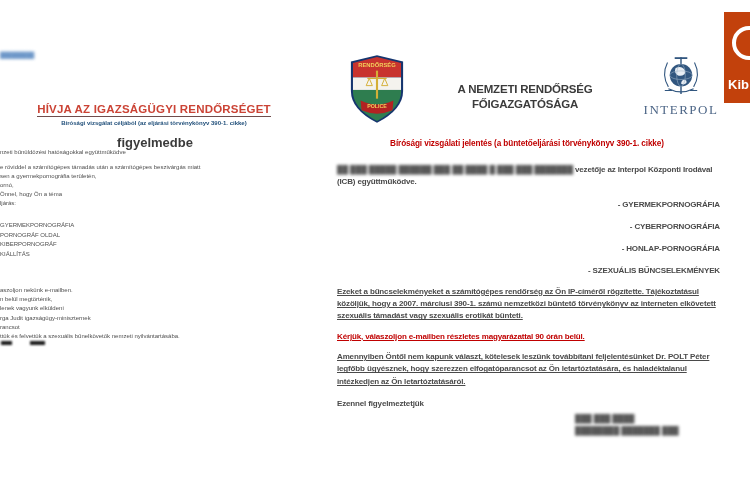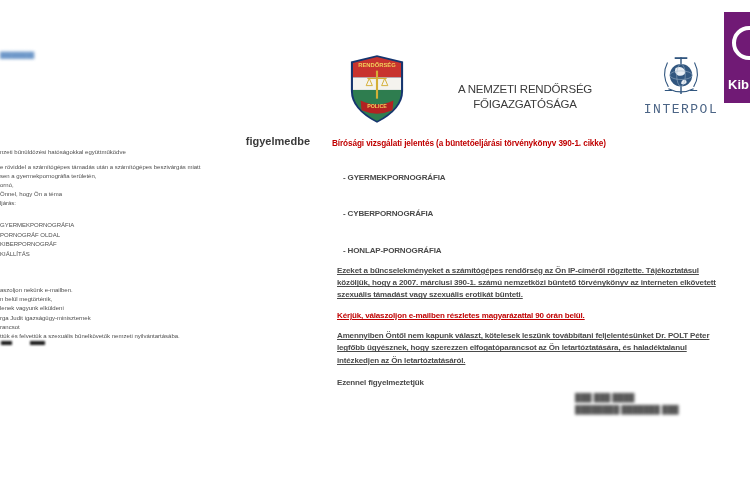--- a/index.html
+++ b/index.html
@@ -12,66 +12,70 @@
 
   
   .left-doc { position:absolute; left:0; top:0; width:320px; height:420px; }
   .ld-link { position:absolute; left:0; top:52px; font-size:6px; color:#4a7ebb; letter-spacing:-.5px; }
   .ld-title-wrap { position:absolute; left:0; top:99px; width:308px; text-align:center; }
   .ld-title {
     display:inline-block; font-size:11.5px; font-weight:bold; color:#cb4335;
     letter-spacing:.2px; border-bottom:1.5px solid #6f4d4d; padding-bottom:1px;
   }
   .ld-subtitle { margin-top:3px; font-size:6px; font-weight:bold; color:#1f4e79; }
-  .ld-salutation { position:absolute; left:0; top:135px; width:310px; text-align:right;
-    font-size:11px; font-weight:bold; color:#3a3a3a; }
+  .ld-salutation { position:absolute; left:0; top:135px; width:310px; text-align:center;
+    font-size:13px; font-weight:bold; color:#3a3a3a; }
   .ld-body { position:absolute; left:0; top:148px; font-size:6px; color:#4f4f4f;
     line-height:9px; white-space:nowrap; }
   .ld-body div:nth-child(2) { margin-top:6px; }
   .ld-list { position:absolute; left:0; top:221px; font-size:6px; color:#4f4f4f; line-height:9.5px; }
   .ld-bottom { position:absolute; left:0; top:286px; font-size:6px; color:#4f4f4f;
     line-height:9.2px; white-space:nowrap; }
   .ld-sig { position:absolute; left:1px; top:341px; display:flex; gap:18px; }
   .ld-sig i { display:block; height:4px; background:#1c1c1c; filter:blur(1px); }
   .ld-sig i:first-child { width:11px; }
   .ld-sig i:last-child { width:15px; }
 
   
   .right-doc { position:absolute; left:332px; top:50px; width:390px; }
   .rd-header { position:relative; height:80px; }
   .rd-badge { position:absolute; left:16px; top:4px; }
   .rd-org { position:absolute; left:78px; right:82px; top:32px; text-align:center;
-    font-size:11.5px; font-weight:normal; color:#3b3b3b; line-height:15px; letter-spacing:-.2px; }
+    font-size:11.5px; font-weight:bold; color:#3b3b3b; line-height:15px; letter-spacing:-.2px; }
   .rd-interpol { position:absolute; right:0; top:4px; width:82px; text-align:center; }
-  .rd-interpol-word { font-family:Liberation Mono, monospace; font-size:13px; color:#4c6586;
+  .rd-interpol-word { font-family:Liberation Serif, serif; font-size:13px; color:#4c6586;
     letter-spacing:1.5px; margin-top:-2px; }
-  .rd-subject { margin-top:9px; text-align:left; font-size:8.2px; font-weight:bold;
+  .rd-subject { margin-top:9px; text-align:center; font-size:8.2px; font-weight:bold;
     color:#c00000; letter-spacing:-.1px; }
   .rd-body { margin-top:16px; padding:0 2px 0 5px; font-size:8px; font-weight:bold;
     color:#4a4a4a; line-height:12.3px; letter-spacing:-.15px; }
-  .rd-offense { margin-top:24px; padding-left:6px; }
+  .rd-offense { margin-top:10px; padding-left:6px;text-align:right; }
   .mt8  { margin-top:8px;text-decoration:underline; }
   .mt10 { margin-top:10px; }
   .rd-red { color:#c00000; }
   .rd-sig { margin-top:3px; margin-left:238px; line-height:12px; font-size:8px; }
 
   
   .navy-box { position:absolute; left:724px; top:12px; width:26px; height:91px;
-    background:#701a75; overflow:hidden; }
+    background:#c2410c; overflow:hidden; }
   .navy-ring { position:absolute; left:8px; top:14px; width:34px; height:34px;
     border:4px solid #ffffff; border-radius:50%; }
   .navy-label { position:absolute; left:4px; bottom:11px; color:#ffffff;
     font-weight:bold; font-size:13px; white-space:nowrap; }
 </style>
 </head>
 <body>
 
 <div class="left-doc">
   <div class="ld-link redacted">█████████</div>
 
+  <div class="ld-title-wrap">
+    <div class="ld-title">HÍVJA AZ IGAZSÁGÜGYI RENDŐRSÉGET</div>
+    <div class="ld-subtitle">Bírósági vizsgálat céljából (az eljárási törvénykönyv 390-1. cikke)</div>
+  </div>
 
   <div class="ld-salutation">figyelmedbe</div>
 
   <div class="ld-body">
     <div>nzeti bűnüldözési hatóságokkal együttműködve</div>
     <div>e röviddel a számítógépes támadás után a számítógépes beszivárgás miatt</div>
     <div>sen a gyermekpornográfia területén,</div>
     <div>ornó,</div>
     <div>Önnel, hogy Ön a téma</div>
     <div>ljárás:</div>
@@ -140,25 +144,29 @@
         <path d="M25 9 Q18 23 26 36 M55 9 Q62 23 54 36" stroke="#31567f" stroke-width="1.2" fill="none"></path>
         <path d="M22 40 h8 M50 40 h8" stroke="#31567f" stroke-width="1.2"></path>
       </svg>
       <div class="rd-interpol-word">INTERPOL</div>
     </div>
   </div>
 
   <div class="rd-subject">Bírósági vizsgálati jelentés (a büntetőeljárási törvénykönyv 390-1. cikke)</div>
 
   <div class="rd-body">
+    <div>
+      <span class="redacted">██ ███ █████ ██████ ███ ██ ████ █ ███ ███ ███████</span><span> vezetője az Interpol Központi Irodával (ICB) együttműködve.</span>
+    </div>
 
 
     <div class="rd-offense">- GYERMEKPORNOGRÁFIA</div>
     <div class="rd-offense">- CYBERPORNOGRÁFIA</div>
     <div class="rd-offense">- HONLAP-PORNOGRÁFIA</div>
+    <div class="rd-offense">- SZEXUÁLIS BŰNCSELEKMÉNYEK</div>
 
     <div class="mt8">Ezeket a bűncselekményeket a számítógépes rendőrség az Ön IP-címéről rögzítette. Tájékoztatásul közöljük, hogy a 2007. márciusi 390-1. számú nemzetközi büntető törvénykönyv az interneten elkövetett szexuális támadást vagy szexuális erotikát bünteti.</div>
 
     <div class="rd-red mt8">Kérjük, válaszoljon e-mailben részletes magyarázattal 90 órán belül.</div>
 
     <div class="mt8">Amennyiben Öntől nem kapunk választ, kötelesek leszünk továbbítani feljelentésünket Dr. POLT Péter legfőbb ügyésznek, hogy szerezzen elfogatóparancsot az Ön letartóztatására, és haladéktalanul intézkedjen az Ön letartóztatásáról.</div>
 
 
     <div class="mt10">Ezennel figyelmeztetjük</div>
 

